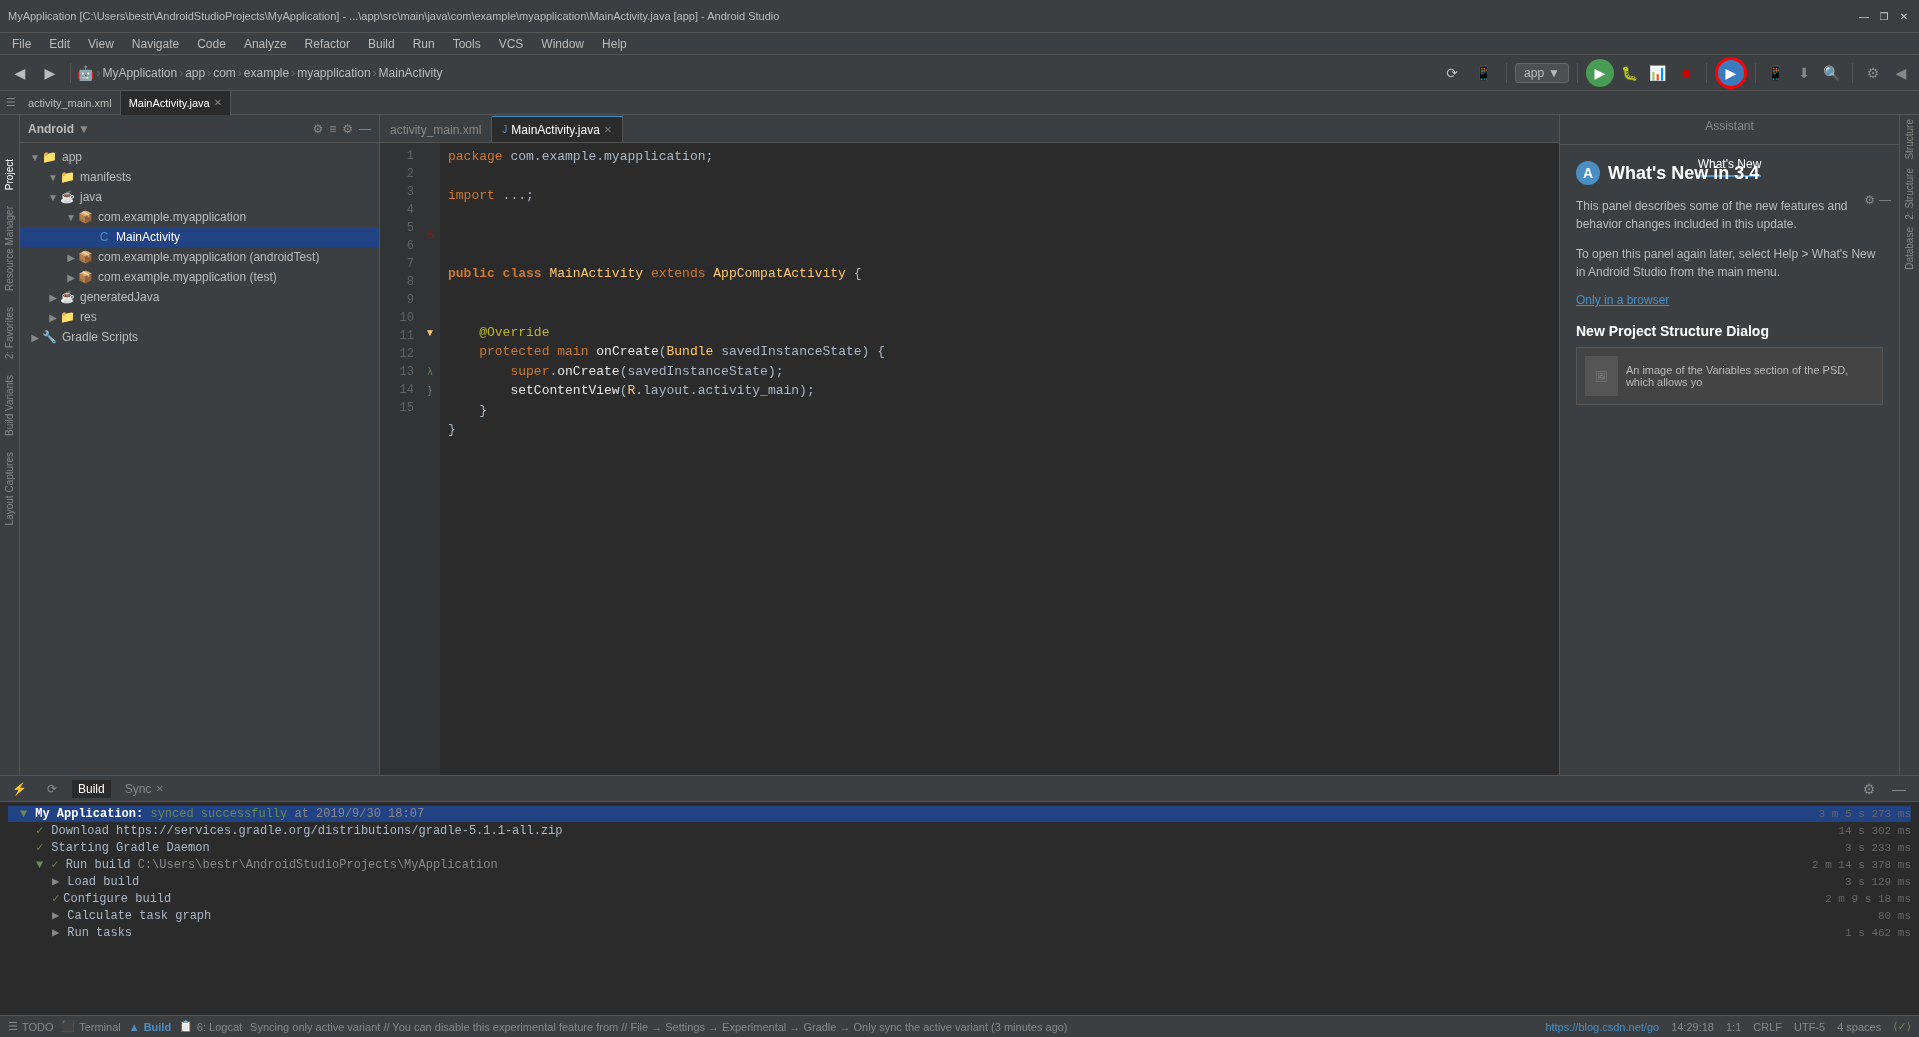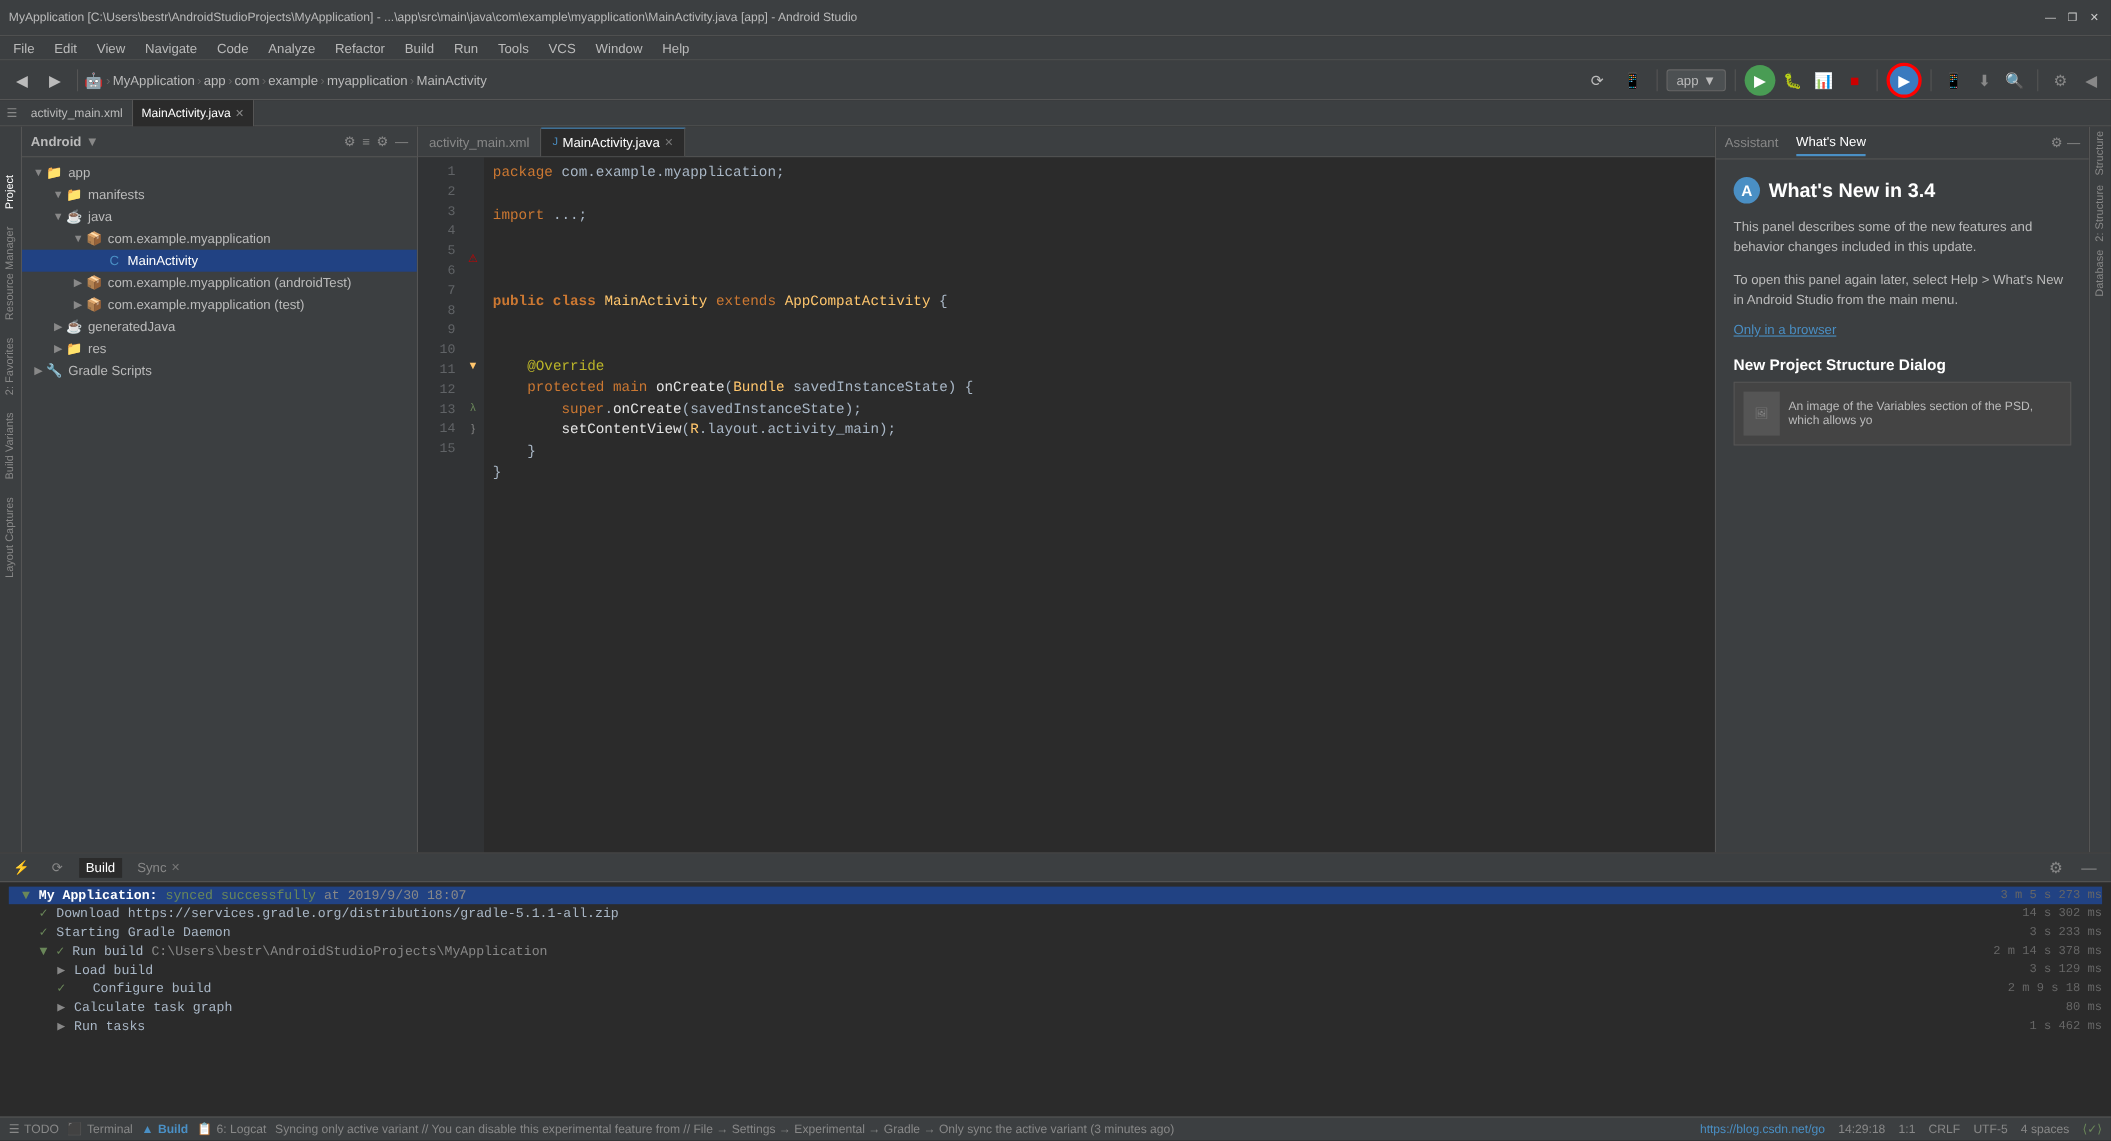--- a/index.html
+++ b/index.html
@@ -221,20 +221,21 @@
       flex-direction: column;
       flex-shrink: 0;
     }
     #right-panel-tabs {
       height: 30px;
       display: flex;
       align-items: center;
       border-bottom: 1px solid #555;
       padding: 0 8px;
       gap: 16px;
+      flex-direction: column;
     }
     .rpanel-tab {
       font-size: 12px; color: #888; cursor: pointer; padding: 4px 0;
     }
     .rpanel-tab.active { color: #ffffff; border-bottom: 2px solid #4a8fc4; }
     #right-panel-actions {
       display: flex; align-items: center; gap: 4px; margin-left: auto;
     }
     #right-panel-content {
       flex: 1; overflow-y: auto; padding: 16px;
@@ -758,21 +759,21 @@
     <div class="build-row">
       <span style="width:40px;"></span>
       <span class="arrow-r">▶</span>
       <span style="margin-left:4px;">Load build</span>
       <span class="ts">3 s 129 ms</span>
     </div>
 
     <div class="build-row">
       <span style="width:40px;"></span>
       <span class="success-icon">✓</span>
-      <span style="margin-left:21px;">Configure build</span>
+      <span style="margin-left:0;">Configure build</span>
       <span class="ts">2 m 9 s 18 ms</span>
     </div>
 
     <div class="build-row">
       <span style="width:40px;"></span>
       <span class="arrow-r">▶</span>
       <span style="margin-left:4px;">Calculate task graph</span>
       <span class="ts">80 ms</span>
     </div>
 

